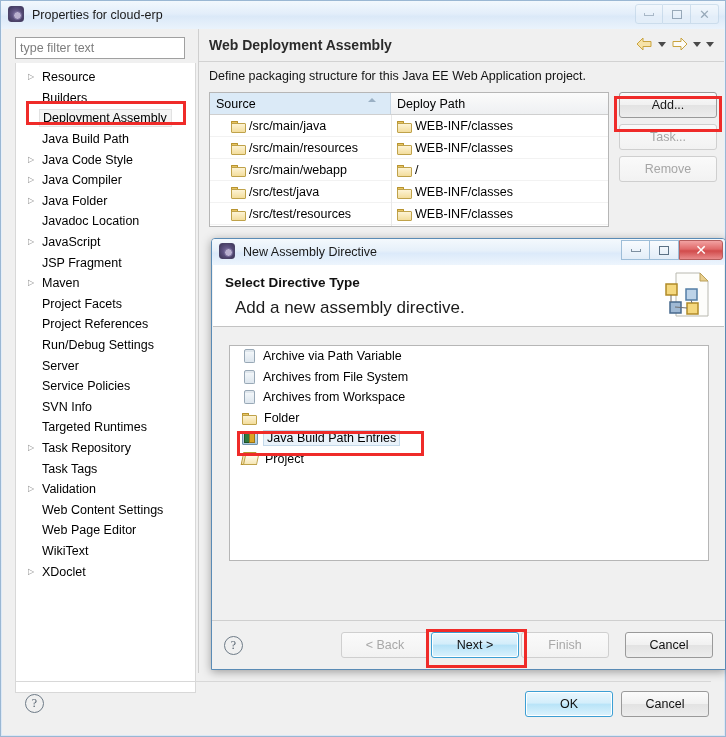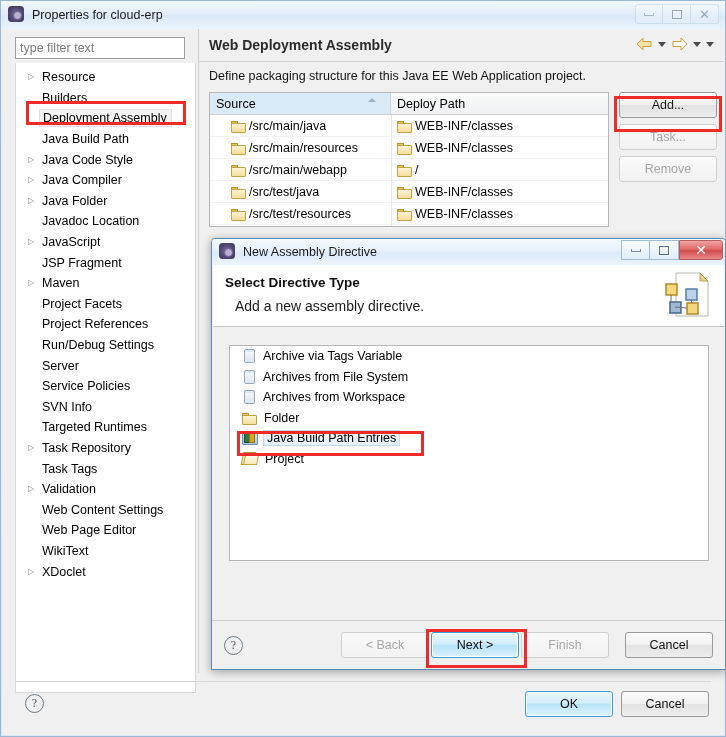--- a/index.html
+++ b/index.html
@@ -236,21 +236,21 @@
   .dbtn.close .gl-x { color: #fff; font-size: 14px; font-weight: bold; }
 
   .dlg-banner {
     position: absolute; left: 1px; right: 1px; top: 26px; height: 62px;
     background: #ffffff; border-bottom: 1px solid #c3c3c3;
   }
   .banner-title {
     position: absolute; left: 12px; top: 10px; font-size: 13.5px; font-weight: bold; color: #111;
   }
   .banner-sub {
-    position: absolute; left: 22px; top: 33px; font-size: 14px; color: #1c1c1c;
+    position: absolute; left: 22px; top: 33px; font-size: 17px; color: #1c1c1c;
   }
   .banner-img { position: absolute; right: 10px; top: 5px; width: 52px; height: 50px; }
 
   .dlg-list {
     position: absolute; left: 17px; top: 106px; width: 480px; height: 216px;
     background: #fff; border: 1px solid #b6b6b6;
     overflow: hidden;
   }
   .lrow {
     height: 20.5px; display: flex; align-items: center; padding-left: 12px; font-size: 12.5px;
@@ -608,21 +608,21 @@
           <path d="M9 25 L9 32" stroke="#6f6f6f" stroke-width="1" fill="none"></path>
           <path d="M29 30 L30 33" stroke="#6f6f6f" stroke-width="1" fill="none"></path>
         </svg>
       </div>
     </div>
 
     <div class="dlg-list">
       <div id="dlg-list-body">
           <div class="lrow">
             <span class="jar-ico"></span>
-            <span class="lbl">Archive via Tags Variable</span>
+            <span class="lbl">Archive via Path Variable</span>
           </div>
           <div class="lrow">
             <span class="jar-ico"></span>
             <span class="lbl">Archives from File System</span>
           </div>
           <div class="lrow">
             <span class="jar-ico"></span>
             <span class="lbl">Archives from Workspace</span>
           </div>
           <div class="lrow">

